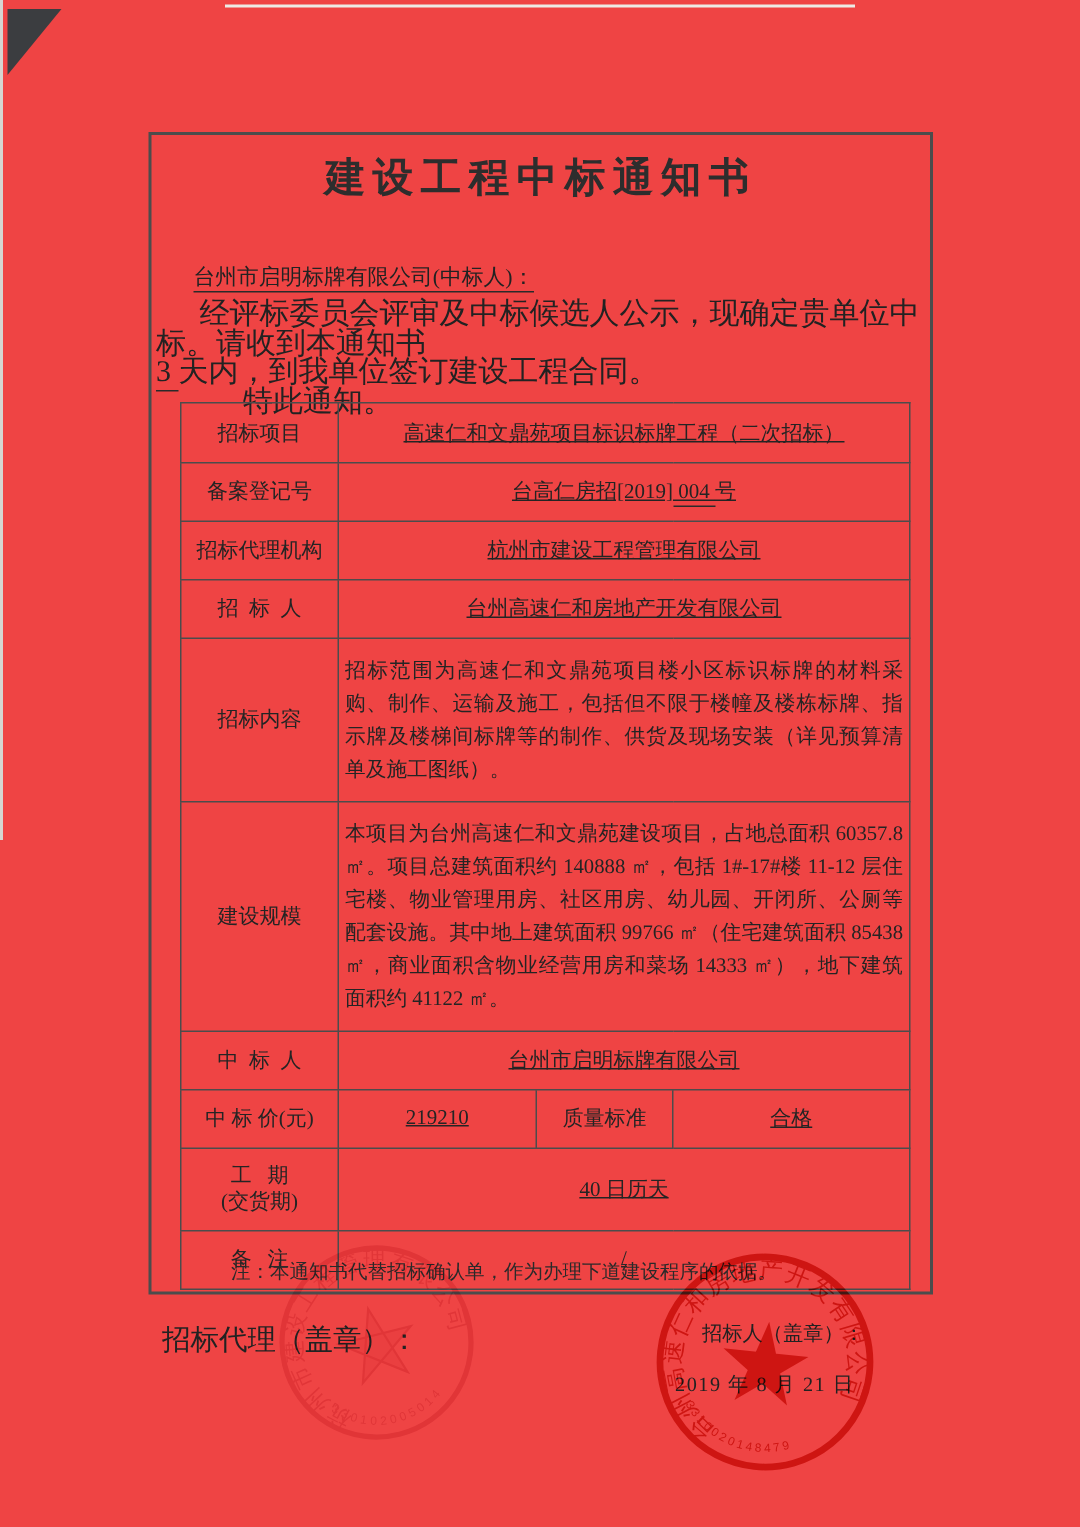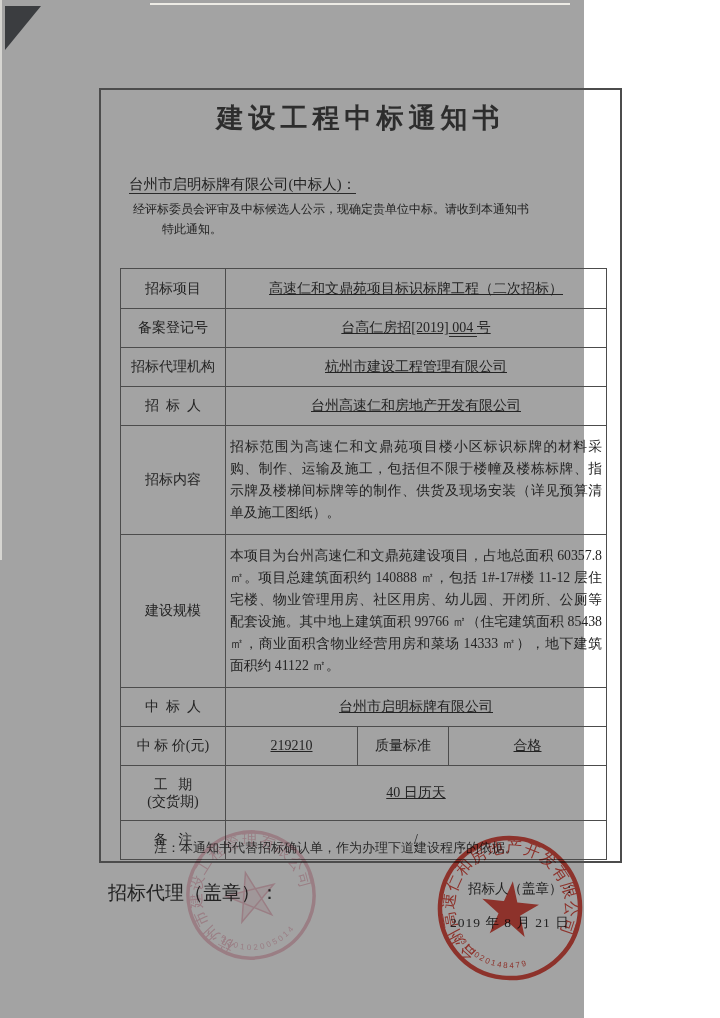--- a/index.html
+++ b/index.html
@@ -1,32 +1,32 @@
 <!DOCTYPE html>
 <html><head>
 <meta charset="utf-8">
 <style>
   html,body{margin:0;padding:0;}
   body{width:720px;height:1018px;background:#ffffff;overflow:hidden;}
-  .page{position:relative;width:584px;height:1018px;background:#a3a3a3;
+  .page{position:relative;width:720px;height:1018px;background:#ef4444;
         font-family:"Liberation Serif","DejaVu Serif",serif;color:#222;}
   
   .edge-left{position:absolute;left:0;top:0;width:2px;height:560px;background:#d6d5d1;}
   .edge-top{position:absolute;left:150px;top:3px;width:420px;height:2px;background:#edebe5;}
   .corner-fold{position:absolute;left:5px;top:6px;width:0;height:0;
                border-top:44px solid #3b3d40;border-right:36px solid transparent;}
   
   .doc-border{position:absolute;left:99px;top:88px;width:523px;height:775px;
               border:2px solid #4c4c4c;box-sizing:border-box;}
   .title{position:absolute;top:10px;left:0;right:0;text-align:center;
          font-family:"Liberation Sans","DejaVu Sans",sans-serif;font-weight:bold;
          font-size:27px;letter-spacing:5px;color:#2d2d2d;}
   .addressee{position:absolute;top:85px;left:28px;font-size:14.5px;}
   .u{border-bottom:1.2px solid #2a2a2a;padding-bottom:1px;white-space:pre;margin-top:28px;}
-  .para{position:absolute;top:110px;left:3px;width:515px;font-size:12px;line-height:19.5px;}
+  .para{position:absolute;top:110px;left:3px;width:515px;font-size:20px;line-height:19.5px;}
   .para .l1{text-indent:29px;}
   .para .l3{text-indent:58px;}
   
   table.main{position:absolute;left:19px;top:178px;width:486px;border-collapse:collapse;
              table-layout:fixed;font-size:14px;color:#242424;}
   table.main td{border:1.5px solid #4c4c4c;vertical-align:middle;padding:10px 4px;box-sizing:border-box;}
   td.lbl{text-align:center;white-space:pre;}
   td.val{text-align:center;text-decoration:underline;}
   td.cell-par{text-align:justify;padding:5px 10px 5px 12px;line-height:22px;font-size:13.8px;}
   .lbl-2line{line-height:17px;}
@@ -52,20 +52,21 @@
   <div class="corner-fold"></div>
 
   <div class="doc-border">
 
     <div class="title">建设工程中标通知书</div>
 
     <div class="addressee"><span class="u">台州市启明标牌有限公司(中标人)：</span></div>
 
     <div class="para">
       <div class="l1">经评标委员会评审及中标候选人公示，现确定贵单位中标。请收到本通知书</div>
+      <div class="l2"><span class="u">3 </span><span>天内，到我单位签订建设工程合同。</span></div>
       <div class="l3">特此通知。</div>
     </div>
 
     <table class="main">
       <colgroup>
           <col style="width:105px">
           <col style="width:132px">
           <col style="width:91px">
           <col style="width:158px">
         </colgroup>

